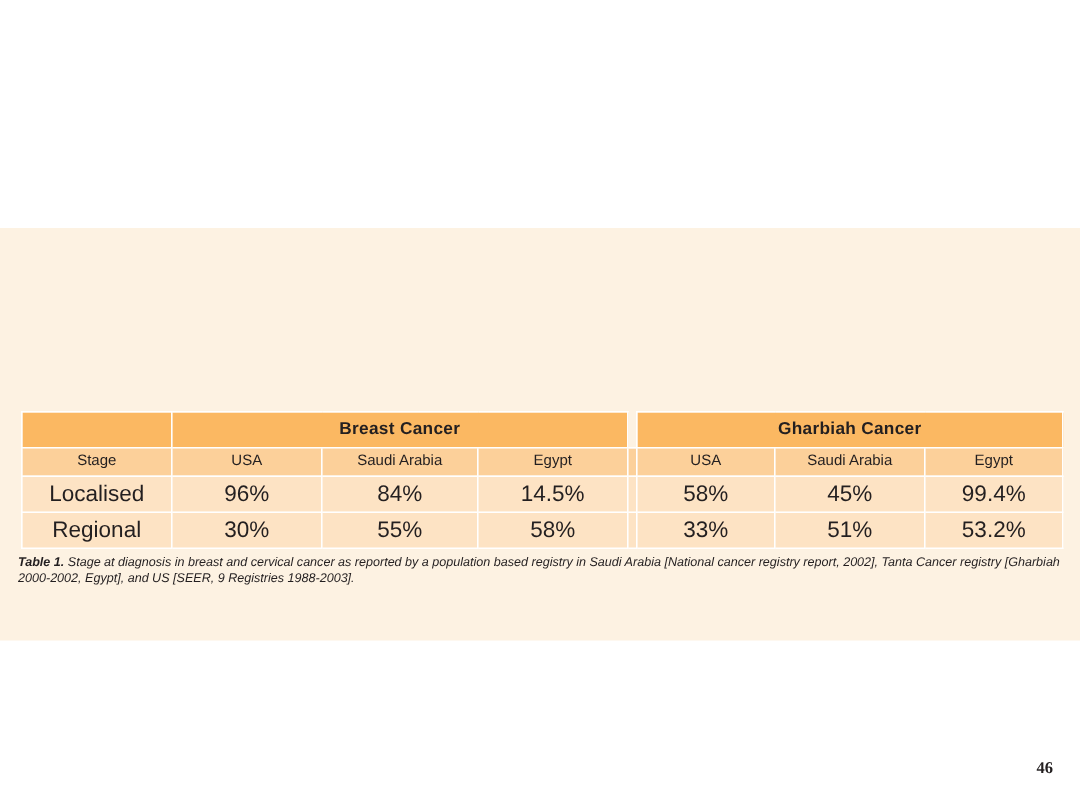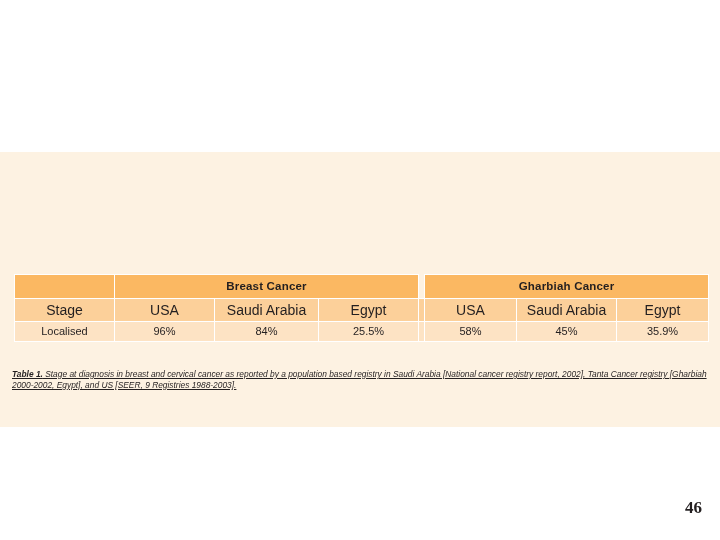--- a/index.html
+++ b/index.html
@@ -63,55 +63,54 @@
   tr.group-row td.gap {
     background: #fdf2e2;
     border-left: none;
     border-right: none;
     border-top: none;
     border-bottom: none;
   }
   
   tr.sub-row td {
     background: #fcd09a;
-    font-size: 14px;
+    font-size: 10px;
     padding: 3px 2px;
   }
   
   tr.data-row td {
     background: #fde3c4;
-    font-size: 11px;
+    font-size: 15px;
     padding: 3px 2px;
   }
   tr.data-row td.stage {
     background: #fde3c4;
   }
   #caption {
     position: absolute;
     left: 12px;
     top: 369px;
     width: 700px;
     font-family: "Liberation Sans", sans-serif;
     font-size: 8.4px;
     font-style: italic;
     line-height: 1.28;
     color: #231f20;
-    text-decoration: underline;
   }
   #caption b {
     font-style: italic;
     font-weight: bold;
   }
   #page-number {
     position: absolute;
     right: 18px;
     bottom: 22px;
     font-family: "Liberation Serif", serif;
     font-weight: bold;
-    font-size: 17px;
+    font-size: 11px;
     color: #231f20;
   }
 </style>
 </head>
 <body>
 
 <div id="page">
 
   <div id="band"></div>
 
@@ -142,27 +141,37 @@
           <td class="gap"></td>
           <td>USA</td>
           <td>Saudi Arabia</td>
           <td>Egypt</td>
         </tr>
 
         <tr class="data-row">
           <td class="stage">Localised</td>
           <td>96%</td>
           <td>84%</td>
-          <td>25.5%</td>
+          <td>14.5%</td>
           <td class="gap"></td>
           <td>58%</td>
           <td>45%</td>
-          <td>35.9%</td>
+          <td>99.4%</td>
         </tr>
 
+        <tr class="data-row">
+          <td class="stage">Regional</td>
+          <td>30%</td>
+          <td>55%</td>
+          <td>58%</td>
+          <td class="gap"></td>
+          <td>33%</td>
+          <td>51%</td>
+          <td>53.2%</td>
+        </tr>
 
       </tbody>
     </table>
   </div>
 
   <div id="caption"><b>Table 1.</b><span> Stage at diagnosis in breast and cervical cancer as reported by a population based registry in Saudi Arabia [National cancer registry report, 2002], Tanta Cancer registry [Gharbiah 2000-2002, Egypt], and US [SEER, 9 Registries 1988-2003].</span></div>
 
   <div id="page-number">46</div>
 
 </div>

